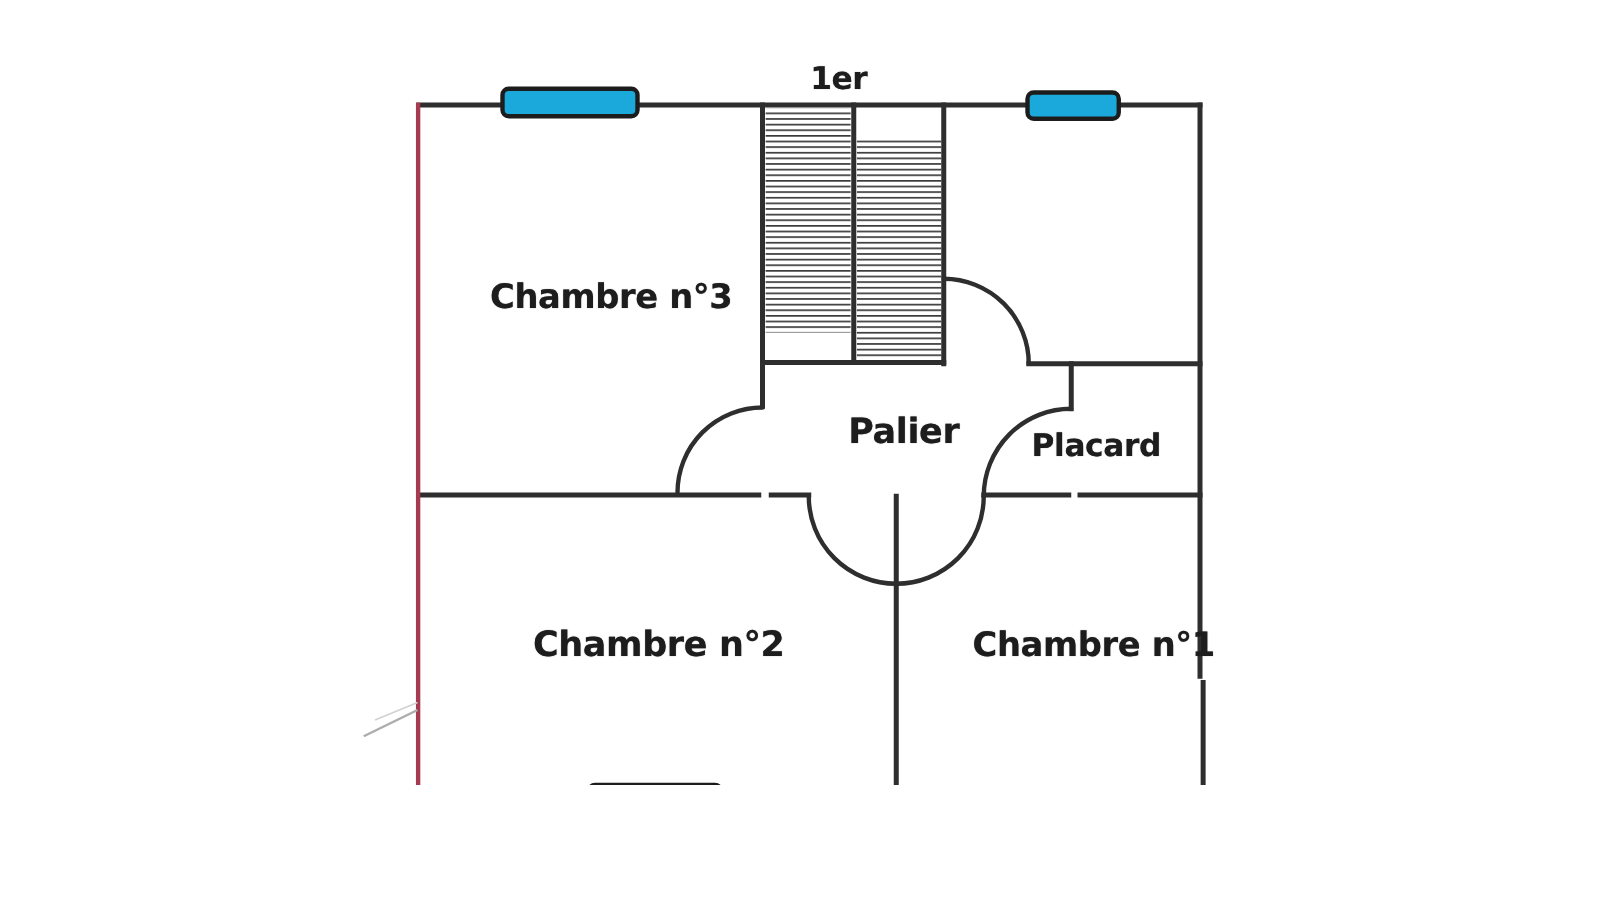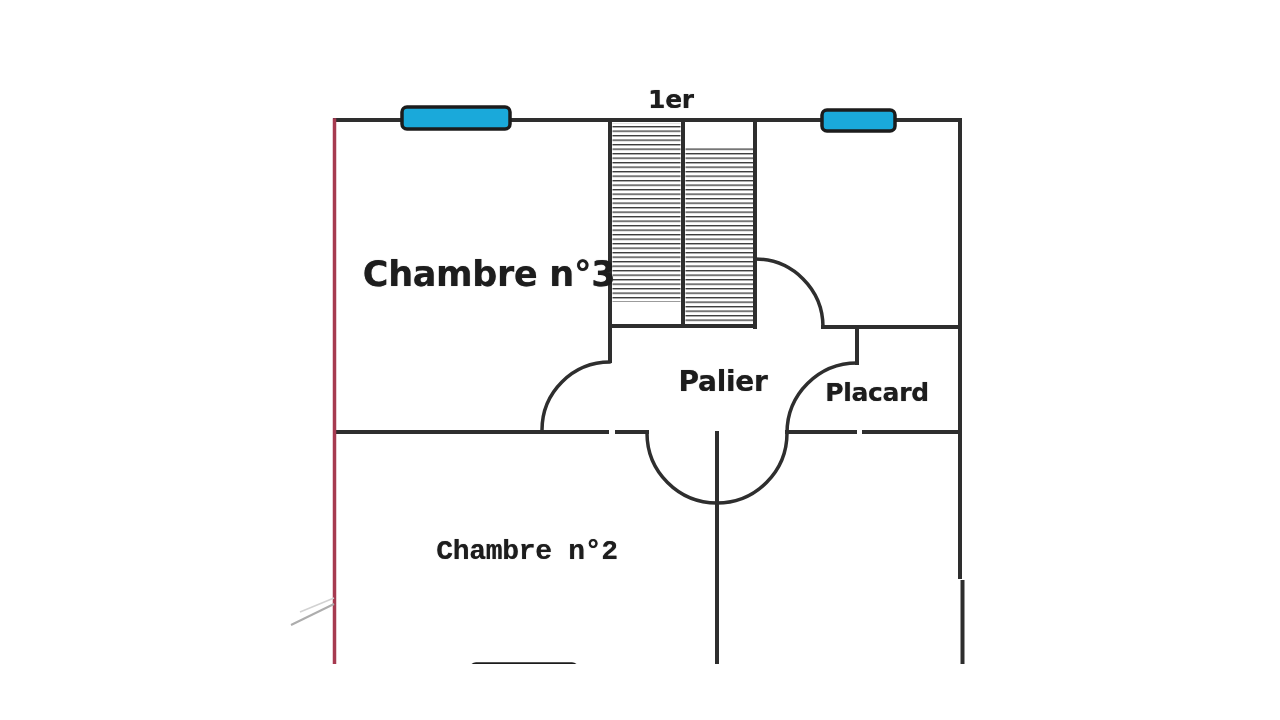--- a/index.html
+++ b/index.html
@@ -2,35 +2,34 @@
 <html><head>
 <meta charset="utf-8">
 <style>
   html,body{margin:0;padding:0;background:#ffffff;}
   .stage{
     position:relative;
     width:1280px;height:628px;
     background:#ffffff;
     overflow:hidden;
     font-family:"DejaVu Sans","Liberation Sans",sans-serif;
-    margin-top:36px;
   }
   .plan-svg{position:absolute;left:0;top:0;width:1280px;height:720px;}
   .room-label{
     position:absolute;
     transform:translate(-50%,-50%);
     white-space:nowrap;
     color:#1d1d1d;
     font-weight:700;
     letter-spacing:-0.3px;
     text-shadow:0 0 0.7px rgba(30,30,30,0.75);
     user-select:none;
   }
   .fs28{font-size:28px;}
-  .fs27{font-size:35px;}
+  .fs27{font-size:27px;}
   .fs25{font-size:25px;}
 </style>
 </head>
 <body>
 
 <div class="stage">
 
   <svg class="plan-svg" viewBox="0 0 1280 720">
     <defs>
       <pattern id="stairHatch" width="4.5" height="4.5" patternUnits="userSpaceOnUse">
@@ -81,16 +80,17 @@
 
   <div class="room-label fs25" style="left:671px;top:63px;">1er</div>
 
   <div class="room-label fs27" style="left:489px;top:238px;">Chambre n°3</div>
 
 
   <div class="room-label fs28" style="left:723px;top:345px;">Palier</div>
 
   <div class="room-label fs25" style="left:877px;top:356px;">Placard</div>
 
-  <div class="room-label fs28" style="left:527px;top:515px;font-family:Liberation Mono, monospace;">Chambre n°2</div>
+  <div class="room-label fs28" style="left:527px;top:515px;">Chambre n°2</div>
 
+  <div class="room-label fs27" style="left:875px;top:516px;">Chambre n°1</div>
 
 </div>
 
 </body></html>

